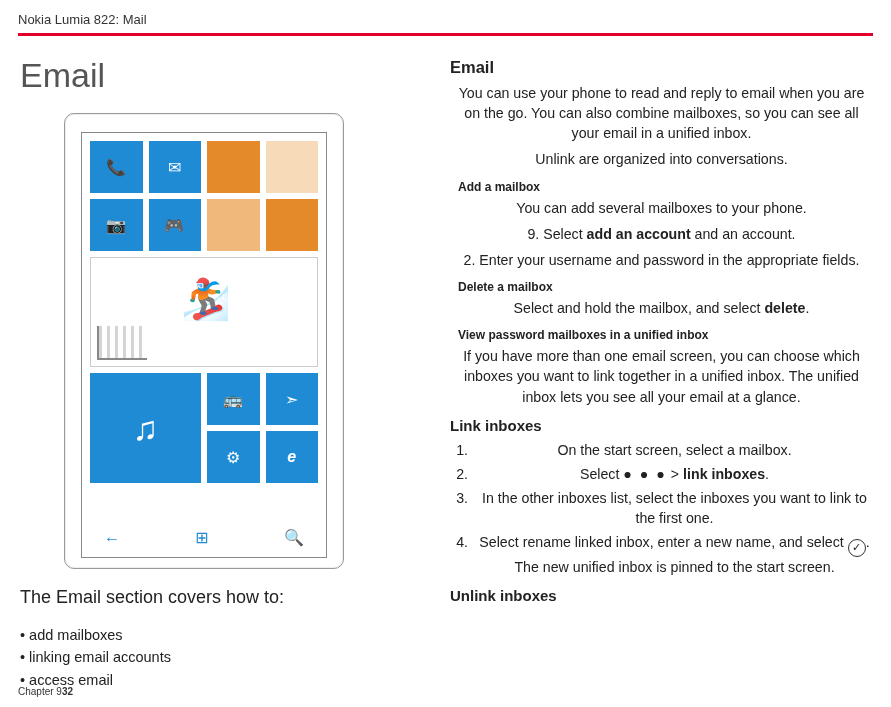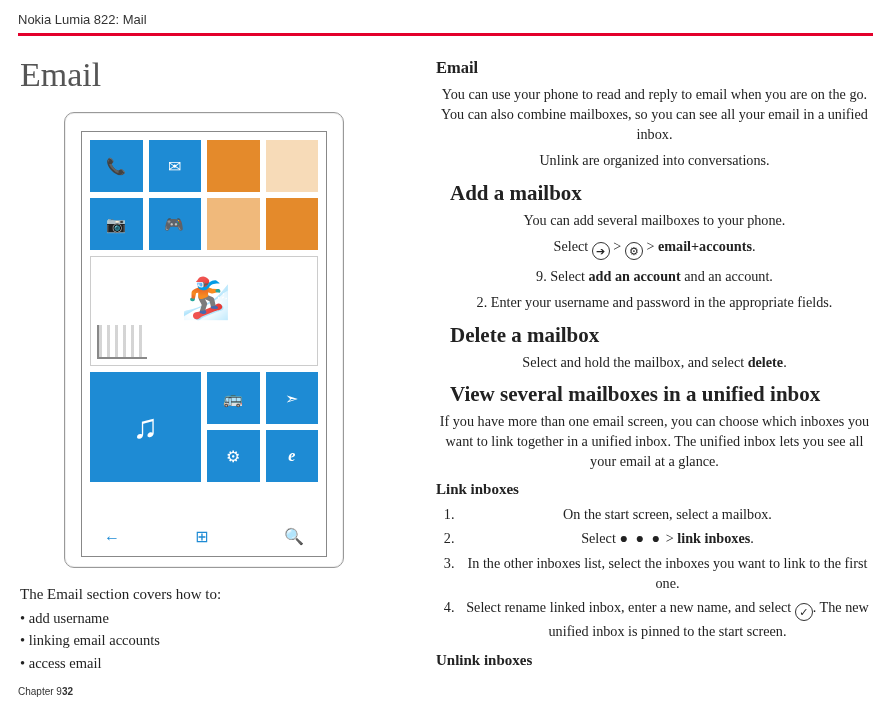--- a/index.html
+++ b/index.html
@@ -1,40 +1,40 @@
 <!DOCTYPE html>
 <html><head>
 <meta charset="utf-8">
 <style>
   * { box-sizing: border-box; margin: 0; padding: 0; }
   html, body { width: 891px; height: 707px; font-family: "Segoe UI", Arial, sans-serif; color: #222; background: #fff; }
   .page { position: relative; width: 891px; height: 707px; padding: 12px 18px 14px 18px; }
   .top-bar { font-size: 13px; color: #333; padding-bottom: 6px; border-bottom: 3px solid #e3002b; margin-bottom: 18px; }
-  .cols { display: flex; gap: 46px; font-family: Liberation Serif, serif; }
+  .cols { display: flex; gap: 60px; }
   .left { width: 372px; }
   .right { flex: 1; }
   h1.page-title { font-size: 34px; font-weight: 400; color: #555; margin: 2px 0 18px 2px; }
   .phone-wrap { display:flex; justify-content:center; }
   .phone { width: 280px; height: 456px; border: 1px solid #999; border-radius: 10px; background: #fff; padding: 18px 16px 10px 16px; display:flex; flex-direction:column; box-shadow: inset 0 0 0 1px #eee; }
   .screen { flex:1; border:1px solid #888; background:#fff; display:flex; flex-direction:column; }
   .tiles { flex:1; padding:8px; display:grid; grid-template-columns: repeat(4, 1fr); grid-auto-rows: 52px; gap:6px; }
   .tile { display:flex; align-items:center; justify-content:center; }
   .blue { background:#1e8bd4; color:#fff; }
   .orange1 { background:#e48a2b; }
   .orange2 { background:#f0b97b; }
   .orange3 { background:#f7dbb8; }
   .big { grid-column: span 2; grid-row: span 2; }
   .wide4 { grid-column: span 4; grid-row: span 2; background:#fff; border:1px solid #ccc; position:relative; overflow:hidden; }
   .navbar { height:40px; display:flex; align-items:center; justify-content:space-between; padding:0 22px; color:#1e8bd4; }
-  .covers { margin: 18px 0 4px 2px; font-size: 15px; }
+  .covers { margin: 18px 0 16px 2px; font-size: 18px; }
   .bullets { margin-left: 2px; font-size: 14.5px; line-height: 1.55; }
   .bullets li { list-style: none; }
   .bullets li::before { content: "• "; }
   .right h2 { font-size: 16.5px; font-weight: 700; margin: 4px 0 6px; }
-  .right h3 { font-size: 21px; font-weight: 700; margin: 10px 14px 4px; }
+  .right h3 { font-size: 12px; font-weight: 700; margin: 10px 8px 4px; }
   .right h4 { font-size: 15px; font-weight: 600; margin: 10px 0 6px; }
   .right p, .right li { font-size: 14.2px; line-height: 1.42; margin-bottom: 6px; text-align: center; }
   .right ol { padding-left: 22px; }
   .right ol li { padding-left: 4px; margin-bottom:4px; }
   .inline-icon { display:inline-flex; width:18px; height:18px; border:1.4px solid #333; border-radius:50%; vertical-align:-4px; align-items:center; justify-content:center; font-size:11px; line-height:1; }
   .dots { letter-spacing:2px; font-weight:700; }
   .footer { position:absolute; left:18px; right:18px; bottom:10px; display:flex; font-size:10px; color:#333; }
   .footer .pg { font-weight:700; }
   b { font-weight:700; }
   
@@ -97,43 +97,40 @@
             <span>←</span>
             <span>⊞</span>
             <span>🔍</span>
           </div>
         </div>
       </div>
     </div>
 
     <p class="covers">The Email section covers how to:</p>
     <ul class="bullets">
-      <li>add username</li>
+      <li>add mailboxes</li>
       <li>linking email accounts</li>
       <li>access email</li>
     </ul>
   </div>
 
   <div class="right">
     <h2>Email</h2>
     <p>You can use your phone to read and reply to email when you are on the go. You can also combine mailboxes, so you can see all your email in a unified inbox.</p>
     <p>Unlink are organized into conversations.</p>
 
     <h3>Add a mailbox</h3>
     <p>You can add several mailboxes to your phone.</p>
-    <p>
-      <span>Select </span><span class="inline-icon">➔</span><span> &gt; </span><span class="inline-icon">⚙</span><span> &gt; </span><b>email+accounts</b><span>.</span>
-    </p>
     <p><span>9. Select </span><b>add an account</b><span> and an account.</span></p>
     <p>2. Enter your username and password in the appropriate fields.</p>
 
     <h3>Delete a mailbox</h3>
     <p><span>Select and hold the mailbox, and select </span><b>delete</b><span>.</span></p>
 
-    <h3>View several mailboxes in a unified inbox</h3>
+    <h3>View password mailboxes in a unified inbox</h3>
     <p>If you have more than one email screen, you can choose which inboxes you want to link together in a unified inbox. The unified inbox lets you see all your email at a glance.</p>
 
     <h4>Link inboxes</h4>
     <ol>
       <li>On the start screen, select a mailbox.</li>
       <li><span>Select </span><span class="dots">● ● ●</span><span> &gt; </span><b>link inboxes</b><span>.</span></li>
       <li>In the other inboxes list, select the inboxes you want to link to the first one.</li>
       <li><span>Select rename linked inbox, enter a new name, and select </span><span class="inline-icon">✓</span><span>. The new unified inbox is pinned to the start screen.</span></li>
     </ol>
 

